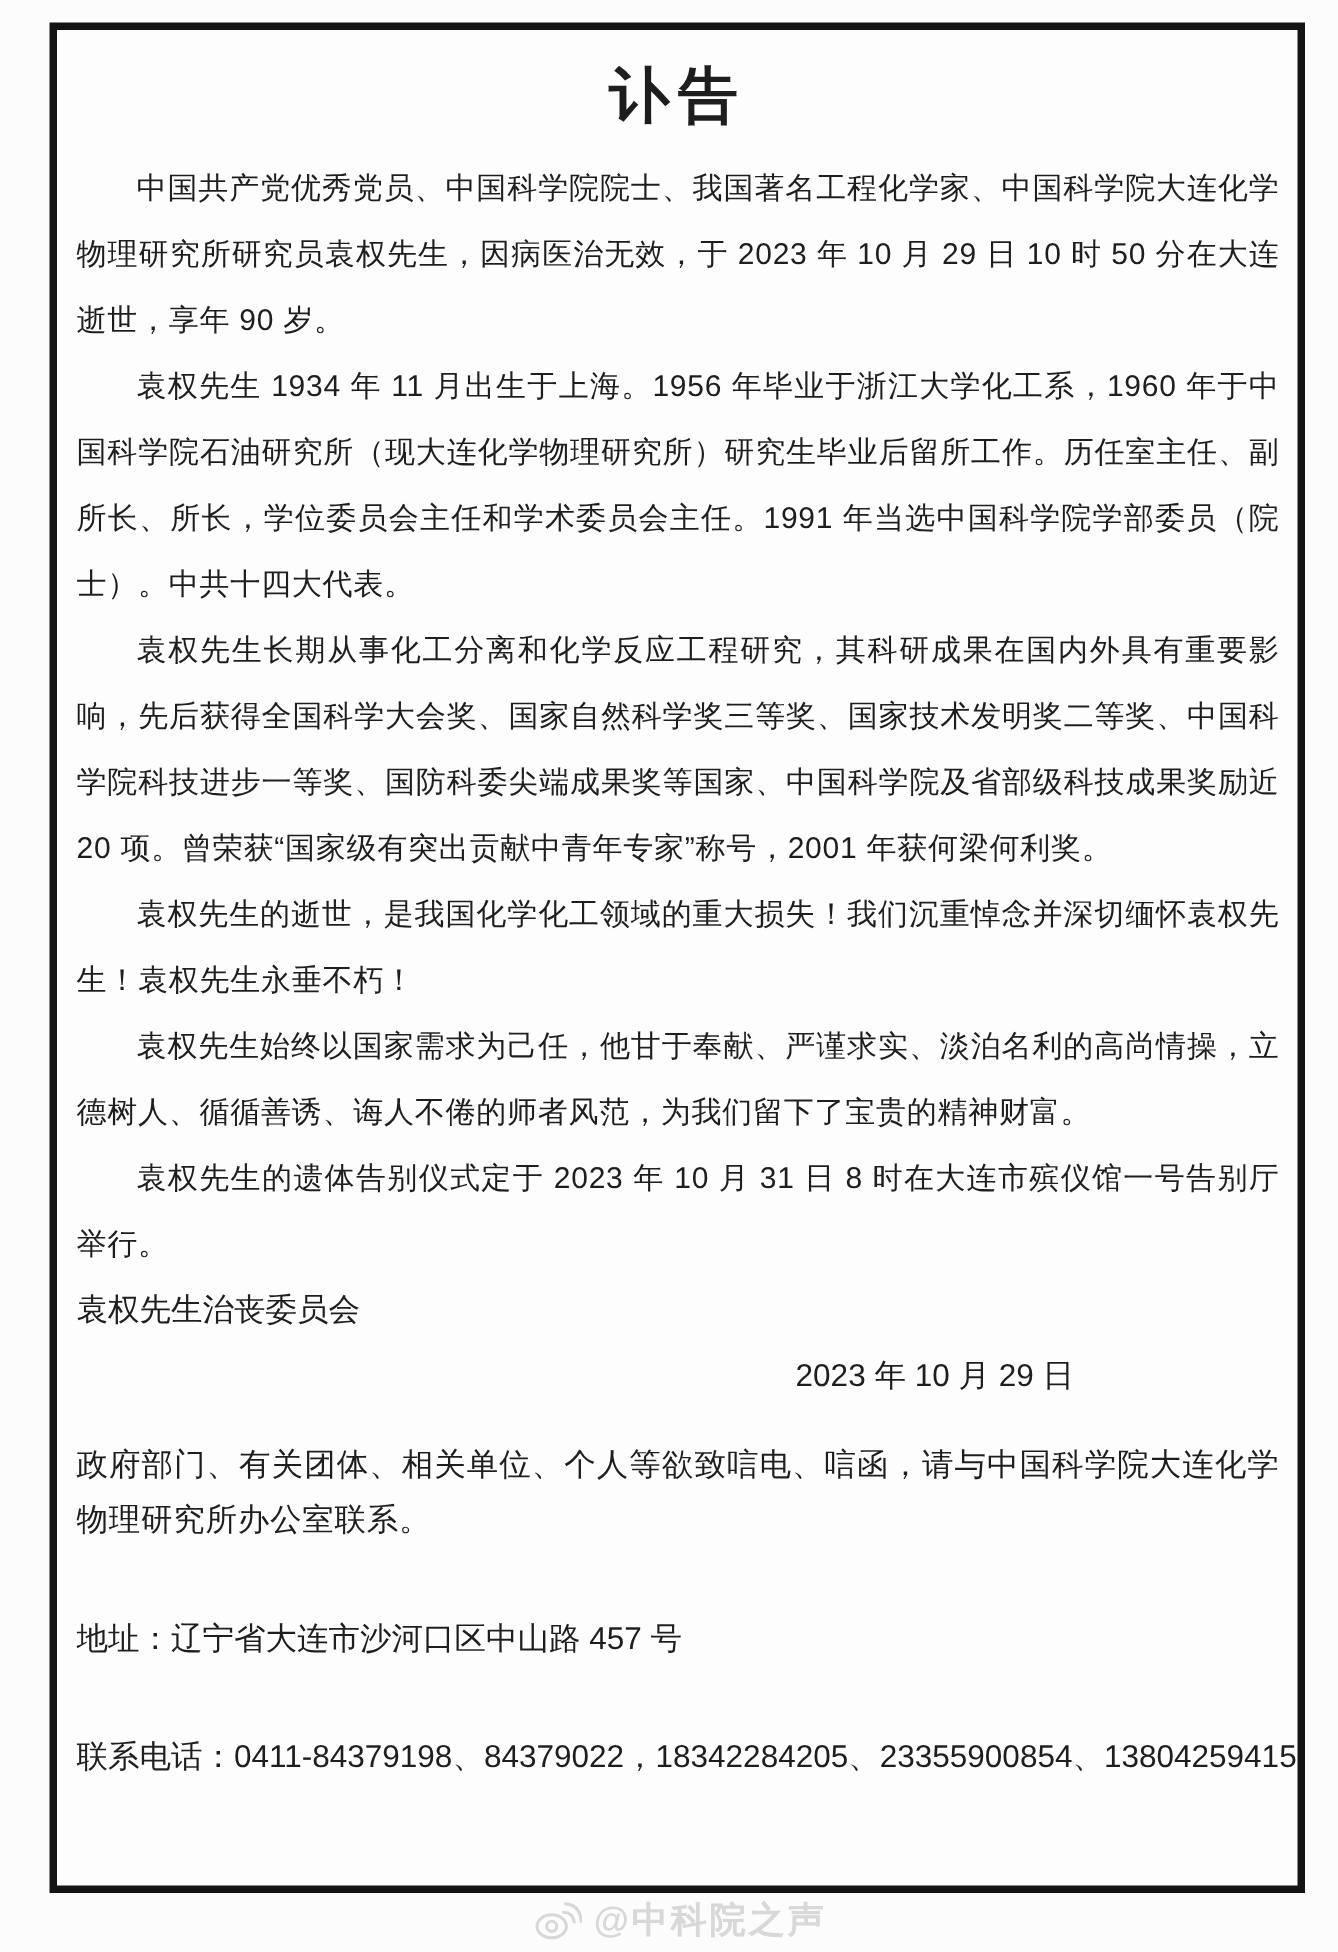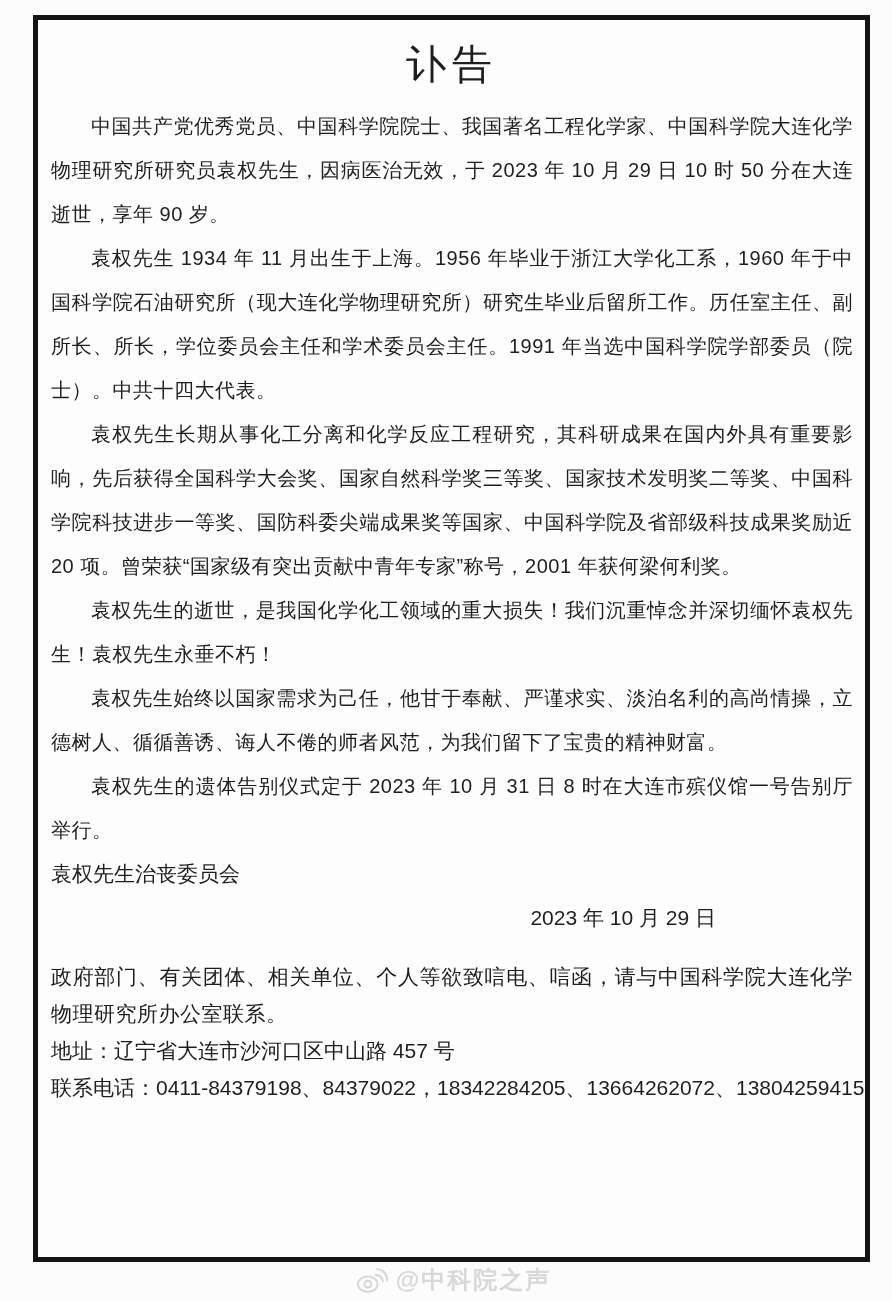--- a/index.html
+++ b/index.html
@@ -24,21 +24,21 @@
     left:33px; top:15px;
     width:837px; height:1247px;
     border:5px solid var(--border);
     background:#fdfdfd;
     padding:12px 12px 0 13px;
     overflow:hidden;
   }
   .title{
     font-size:40px;
     line-height:48px;
-    font-weight:normal;
+    font-weight:bold;
     text-align:center;
     letter-spacing:6px;
     margin:8px 0 16px 0;
   }
   .body-p{
     font-size:20px;
     line-height:44px;
     text-indent:2em;
     text-align:justify;
     letter-spacing:0.5px;
@@ -66,20 +66,21 @@
   .contact-notice{
     font-size:21px;
     line-height:37px;
     text-align:justify;
     letter-spacing:0.5px;
   }
   .contact-line{
     font-size:21px;
     line-height:37px;
     white-space:nowrap;
+    margin-top:42px;
   }
   .watermark{
     position:absolute;
     left:0; top:1264px;
     width:100%;
     display:flex;
     align-items:center;
     justify-content:center;
     gap:8px;
     color:var(--wm);
@@ -110,21 +111,21 @@
 
 
     <p class="sig-line">袁权先生治丧委员会</p>
 
     <p class="date-line">2023 年 10 月 29 日</p>
 
     <div class="contact">
       <p class="contact-notice">政府部门、有关团体、相关单位、个人等欲致唁电、唁函，请与中国科学院大连化学物理研究所办公室联系。</p>
       <div>
           <p class="contact-line"><span>地址：</span><span>辽宁省大连市沙河口区中山路 457 号</span></p>
-          <p class="contact-line"><span>联系电话：</span><span>0411-84379198、84379022，18342284205、13664262072、13804259415</span></p>
+          <p class="contact-line"><span>联系电话：</span><span>0411-84379198、84379022，18342284205、23355900854、13804259415</span></p>
         </div>
     </div>
 
   </div>
 
   <div class="watermark">
     <span class="wicon">
       <svg width="32" height="28" viewBox="0 0 34 30" fill="none" stroke="currentColor" stroke-width="2.2" stroke-linecap="round">
         <ellipse cx="12.5" cy="19.5" rx="10.5" ry="8.2"></ellipse>
         <circle cx="12.5" cy="19.5" r="3.6"></circle>

